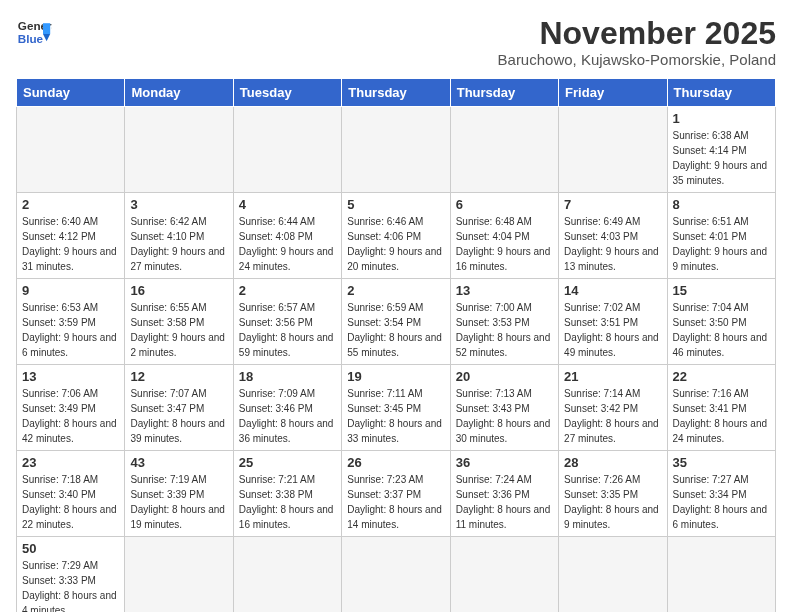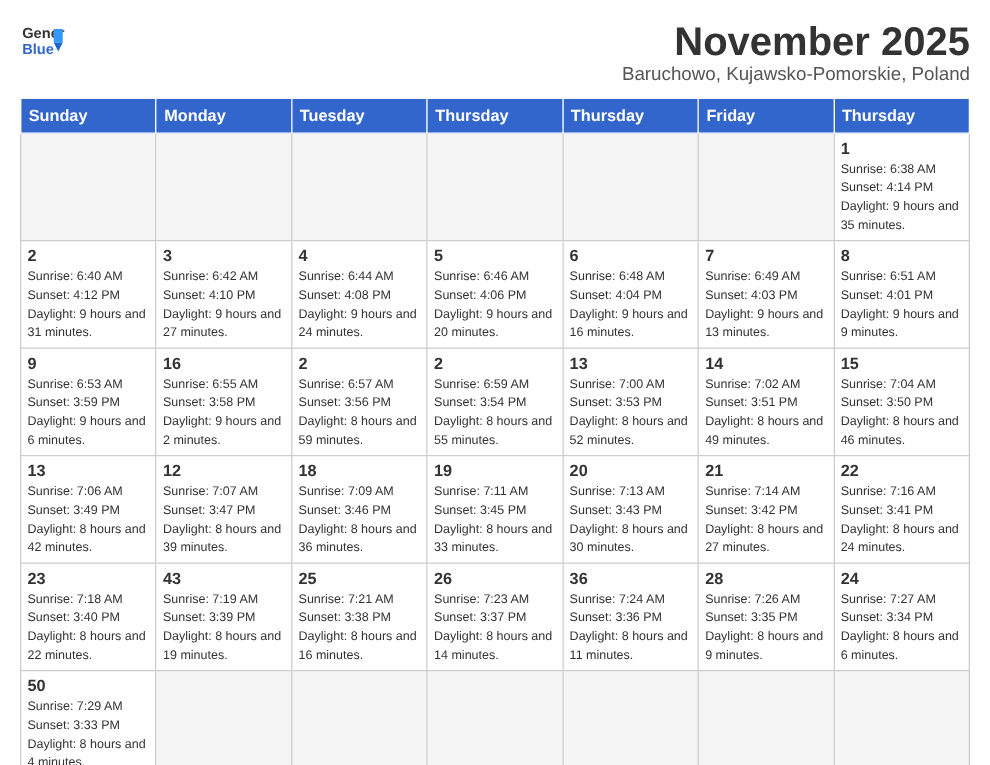--- a/index.html
+++ b/index.html
@@ -173,21 +173,21 @@
         <td><span class="day-number">43</span>
       <span class="day-info">Sunrise: 7:19 AM<br>Sunset: 3:39 PM<br>Daylight: 8 hours and 19 minutes.</span></td>
         <td><span class="day-number">25</span>
       <span class="day-info">Sunrise: 7:21 AM<br>Sunset: 3:38 PM<br>Daylight: 8 hours and 16 minutes.</span></td>
         <td><span class="day-number">26</span>
       <span class="day-info">Sunrise: 7:23 AM<br>Sunset: 3:37 PM<br>Daylight: 8 hours and 14 minutes.</span></td>
         <td><span class="day-number">36</span>
       <span class="day-info">Sunrise: 7:24 AM<br>Sunset: 3:36 PM<br>Daylight: 8 hours and 11 minutes.</span></td>
         <td><span class="day-number">28</span>
       <span class="day-info">Sunrise: 7:26 AM<br>Sunset: 3:35 PM<br>Daylight: 8 hours and 9 minutes.</span></td>
-        <td><span class="day-number">24</span>
+        <td><span class="day-number">35</span>
       <span class="day-info">Sunrise: 7:27 AM<br>Sunset: 3:34 PM<br>Daylight: 8 hours and 6 minutes.</span></td>
       </tr>
       <tr>
         <td><span class="day-number">50</span>
       <span class="day-info">Sunrise: 7:29 AM<br>Sunset: 3:33 PM<br>Daylight: 8 hours and 4 minutes.</span></td>
         <td class="empty"></td>
         <td class="empty"></td>
         <td class="empty"></td>
         <td class="empty"></td>
         <td class="empty"></td>

